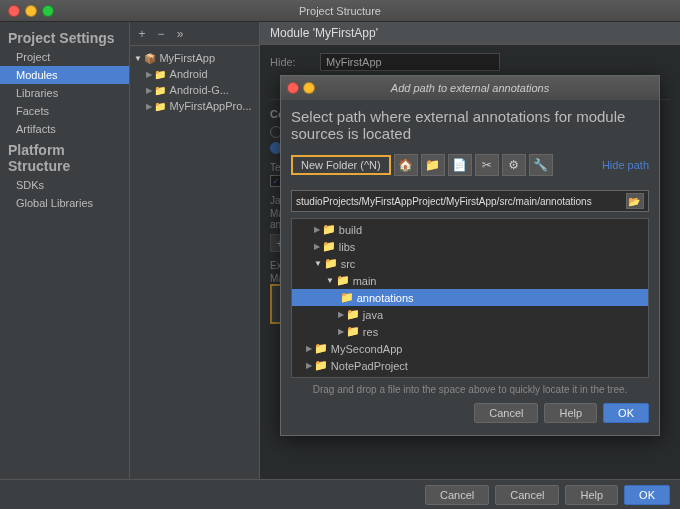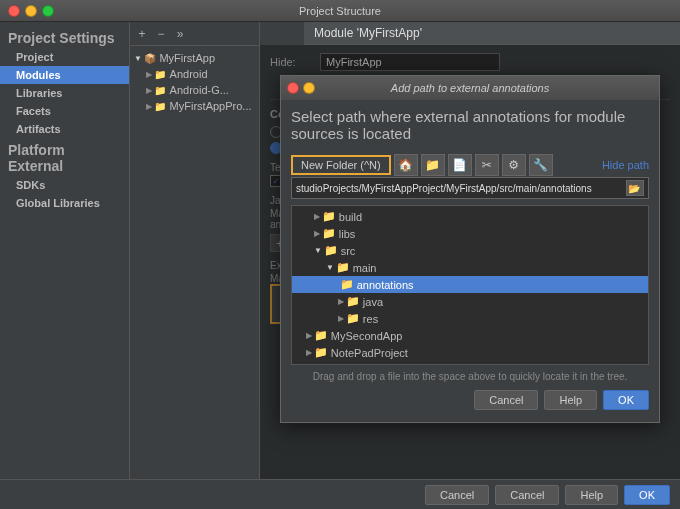--- a/index.html
+++ b/index.html
@@ -47,21 +47,20 @@
       color: #aaa;
       font-size: 14px;
       padding: 4px 8px 2px;
       font-weight: bold;
     }
     .sidebar-item {
       padding: 3px 8px 3px 16px;
       color: #bbb;
       font-size: 11px;
       cursor: pointer;
-      font-weight: bold;
     }
     .sidebar-item.active {
       background: #4b7fcf;
       color: white;
     }
 
     .tree-panel {
       width: 130px;
       background: #3c3f41;
       border-right: 1px solid #555;
@@ -105,21 +104,20 @@
       background: #3c3f41;
       display: flex;
       flex-direction: column;
     }
     .module-header {
       background: #4c5052;
       padding: 4px 10px;
       font-size: 12px;
       color: #ddd;
       border-bottom: 1px solid #555;
-      margin-left: 44px;
     }
     .module-content {
       padding: 8px 10px;
       flex: 1;
       overflow: hidden;
       position: relative;
     }
     .field-row {
       display: flex;
       align-items: center;
@@ -296,21 +294,21 @@
     .dialog-body { padding: 8px 10px; }
     .dialog-desc {
       color: #bbb;
       font-size: 15px;
       margin-bottom: 12px;
     }
     .dialog-toolbar {
       display: flex;
       align-items: center;
       gap: 3px;
-      margin-bottom: 1px;
+      margin-bottom: 14px;
     }
     .dialog-toolbar-btn {
       width: 24px; height: 22px;
       background: #555;
       border: 1px solid #666;
       display: flex; align-items: center; justify-content: center;
       font-size: 12px;
       color: #ccc;
       cursor: pointer;
     }
@@ -427,21 +425,21 @@
     </div>
     <div class="sidebar-item">
       <span>Libraries</span>
     </div>
     <div class="sidebar-item">
       <span>Facets</span>
     </div>
     <div class="sidebar-item">
       <span>Artifacts</span>
     </div>
-    <div class="sidebar-section-label">Platform External</div>
+    <div class="sidebar-section-label">Platform Structure</div>
     <div class="sidebar-item">
       <span>SDKs</span>
     </div>
     <div class="sidebar-item">
       <span>Global Libraries</span>
     </div>
   </div>
 
   <div class="tree-panel">
     <div class="tree-toolbar">

